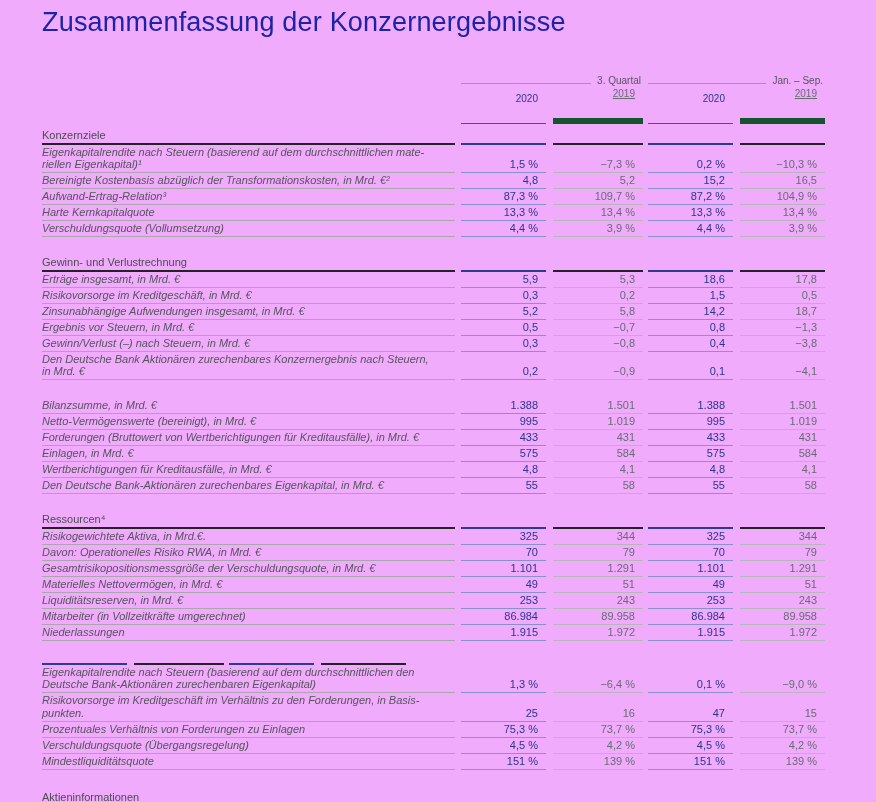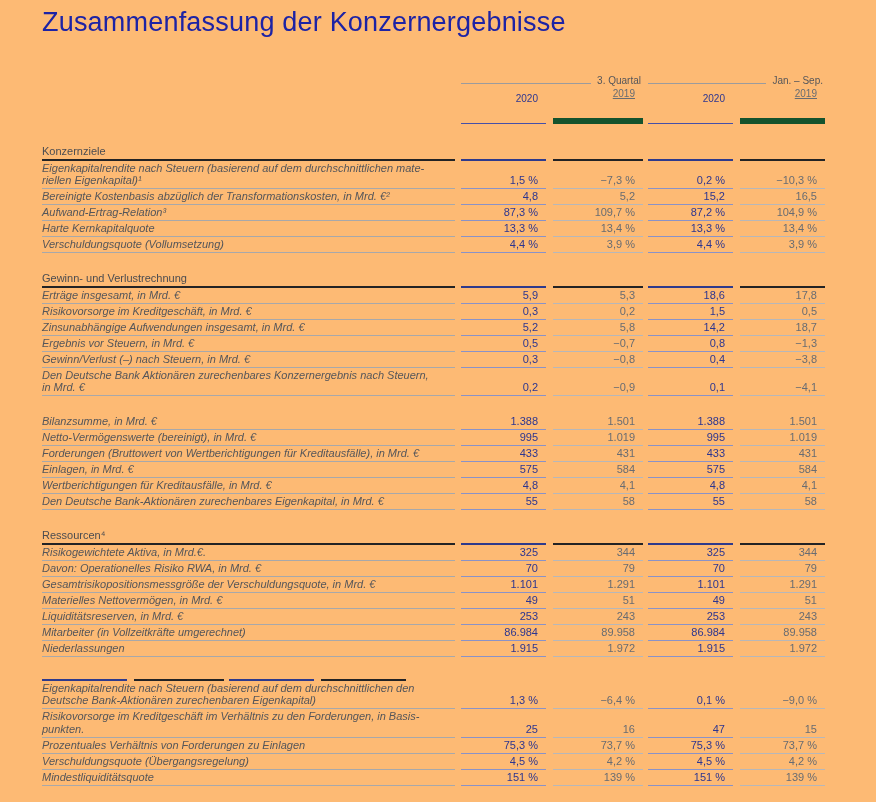--- a/index.html
+++ b/index.html
@@ -1,18 +1,18 @@
 <!DOCTYPE html>
 <html><head>
 <meta charset="utf-8">
 <style>
   * { box-sizing: border-box; margin: 0; padding: 0; }
   html, body { background: #ffffff; }
   body { font-family: "Liberation Sans", "DejaVu Sans", sans-serif; }
-  .page { position: relative; width: 876px; height: 802px; overflow: hidden; background: #fdba74; }
+  .page { position: relative; width: 876px; height: 802px; overflow: hidden; background: #f0abfc; }
   .content { margin-left: 42px; width: 783px; padding-top: 6px; }
 
   h1.title {
     font-size: 27px; font-weight: 400; color: #1d23a5;
     line-height: 32px; letter-spacing: 0.2px;
   }
 
   .row { display: flex; align-items: flex-end; }
 
   
@@ -42,21 +42,21 @@
 
   
   .lbl {
     color: #55565a; font-size: 11px; line-height: 12.5px;
     padding: 1px 0 1.5px; border-bottom: 1px solid #a8a8aa; font-style: italic;
   }
   .nob { border-bottom: none !important; }
 
   
   .section { margin-top: 18px; }
-  .section.first { margin-top: 20px; }
+  .section.first { margin-top: 4px; }
   .sec {
     color: #4b4c50; font-size: 11px; line-height: 12.5px;
     padding: 1px 0 1px; border-bottom: 2px solid #232325;
   }
   .sl { height: 6px; }
   .h20 { border-bottom: 2px solid #2e3a8c; }
   .h19 { border-bottom: 2px solid #232325; }
 
   
   .cutoff { margin-top: 21px; font-size: 11px; line-height: 13px; color: #4b4c50; }

